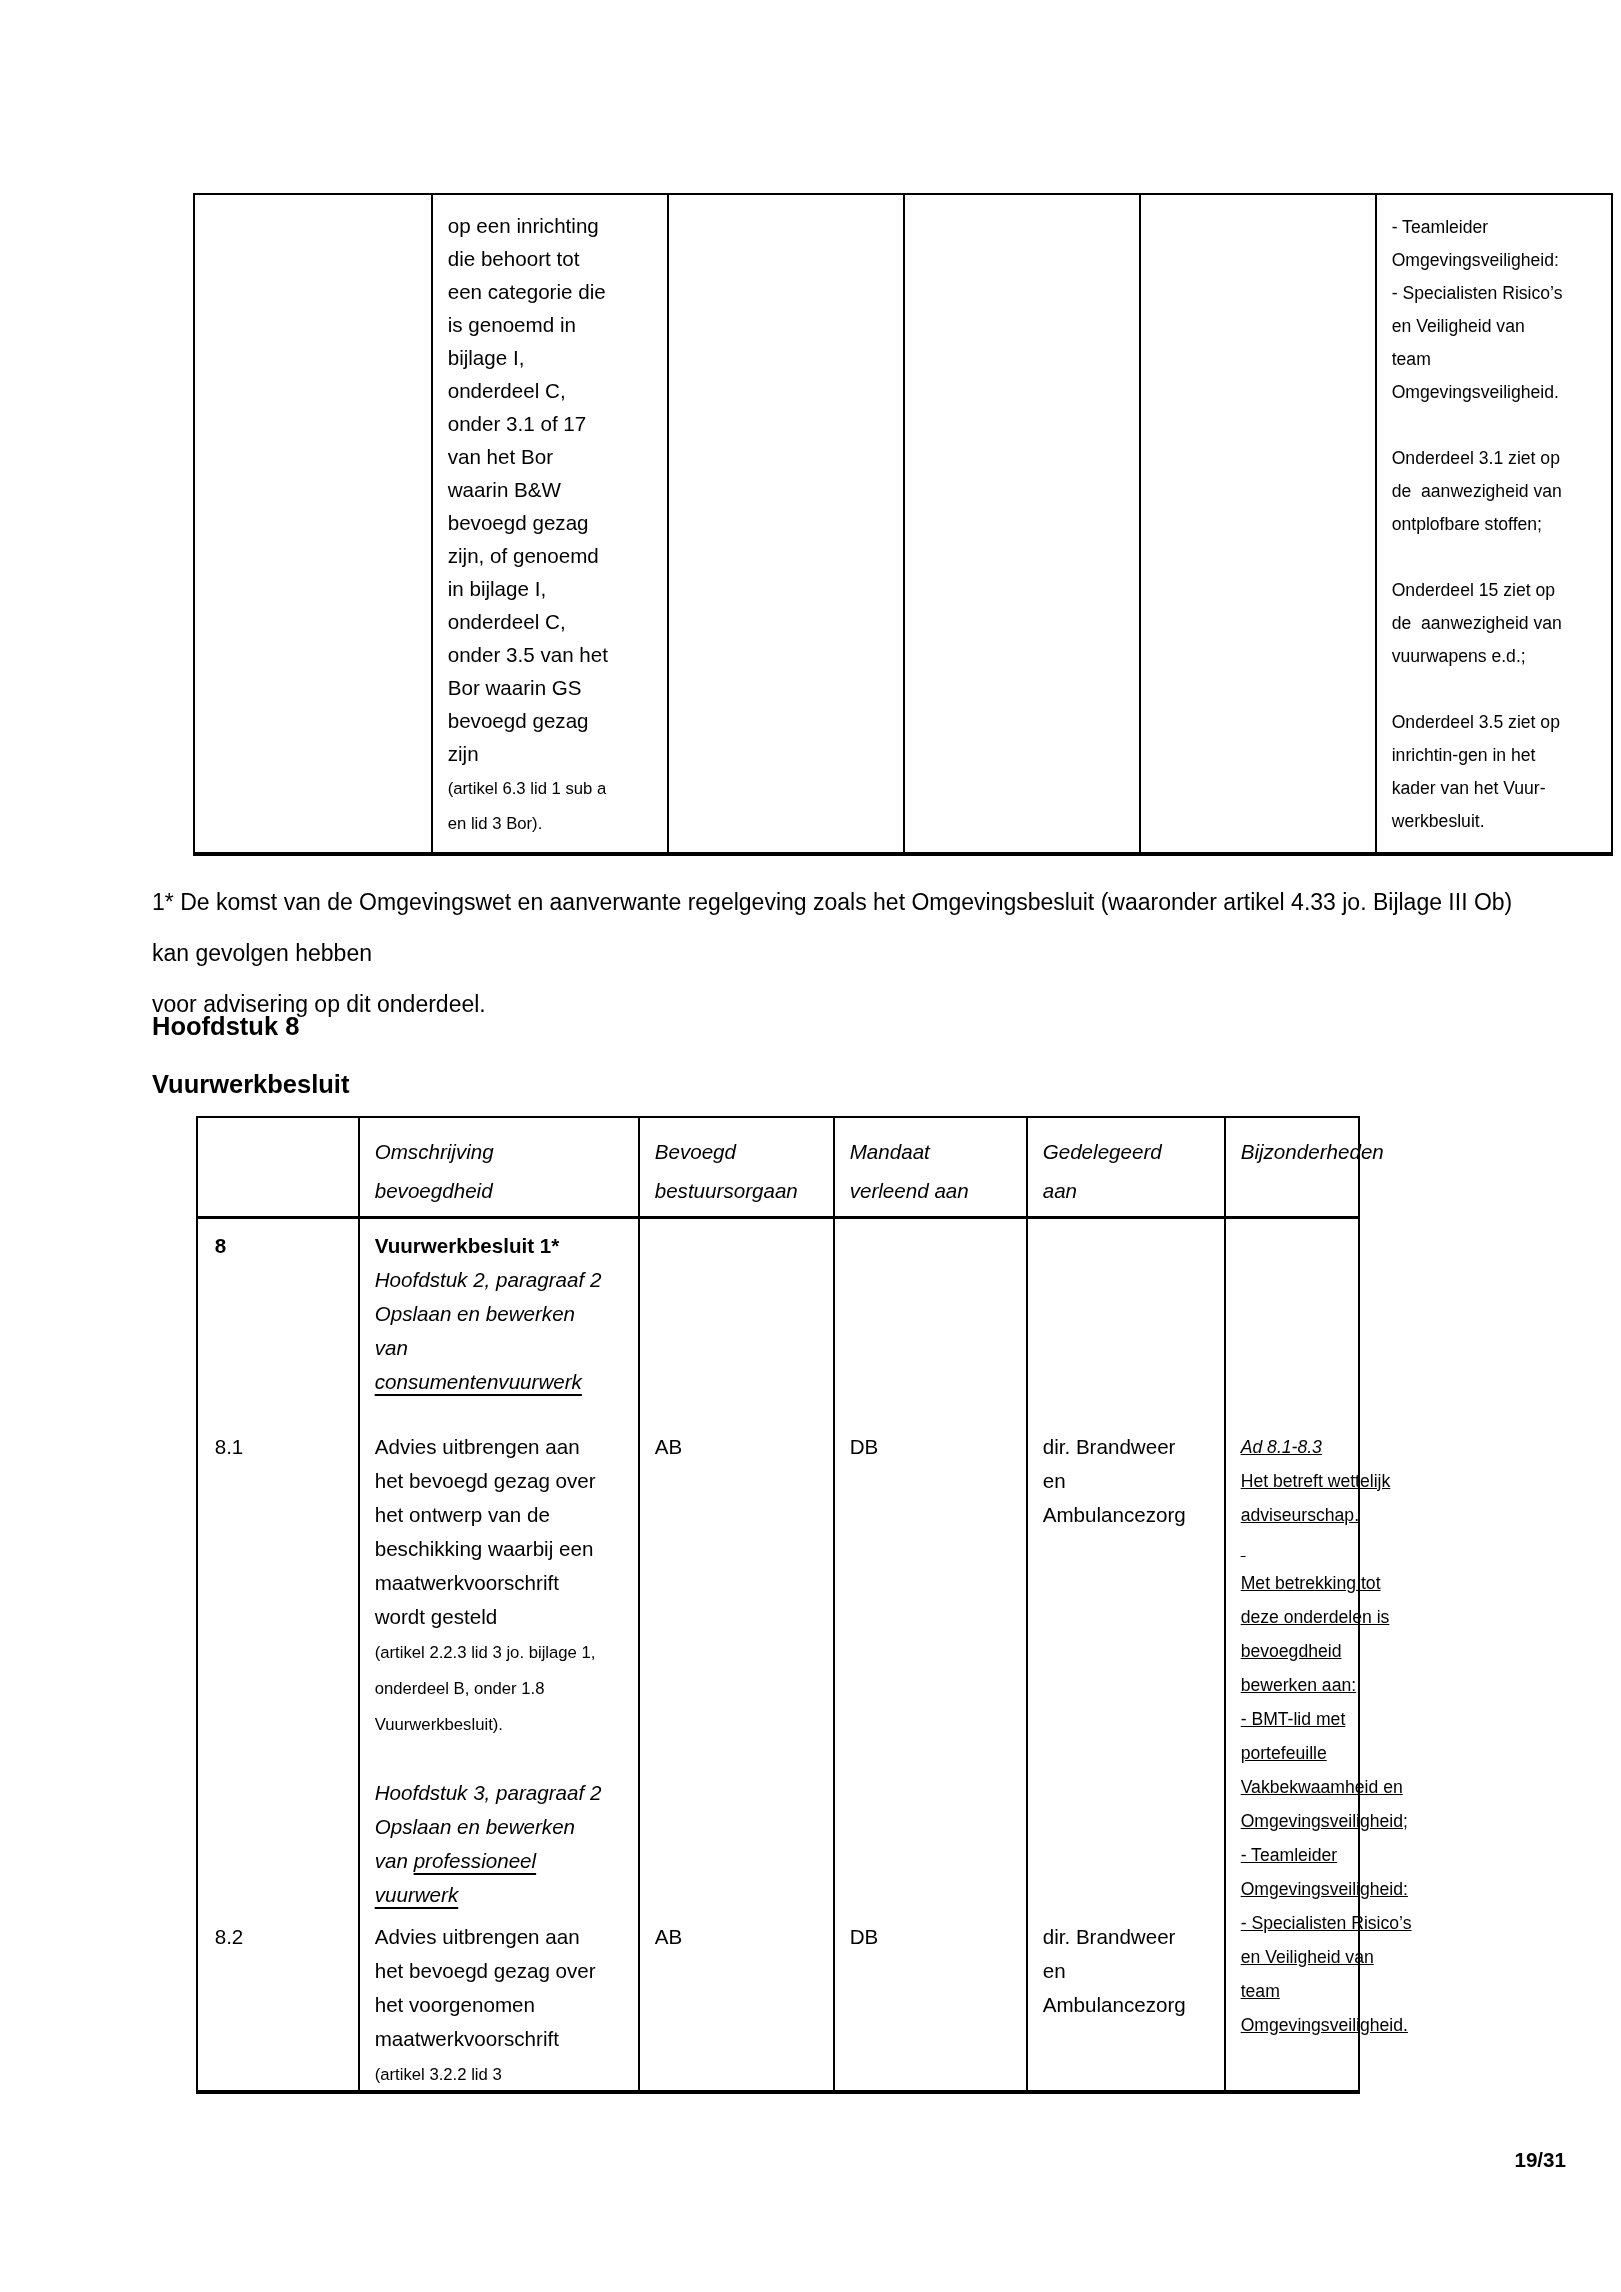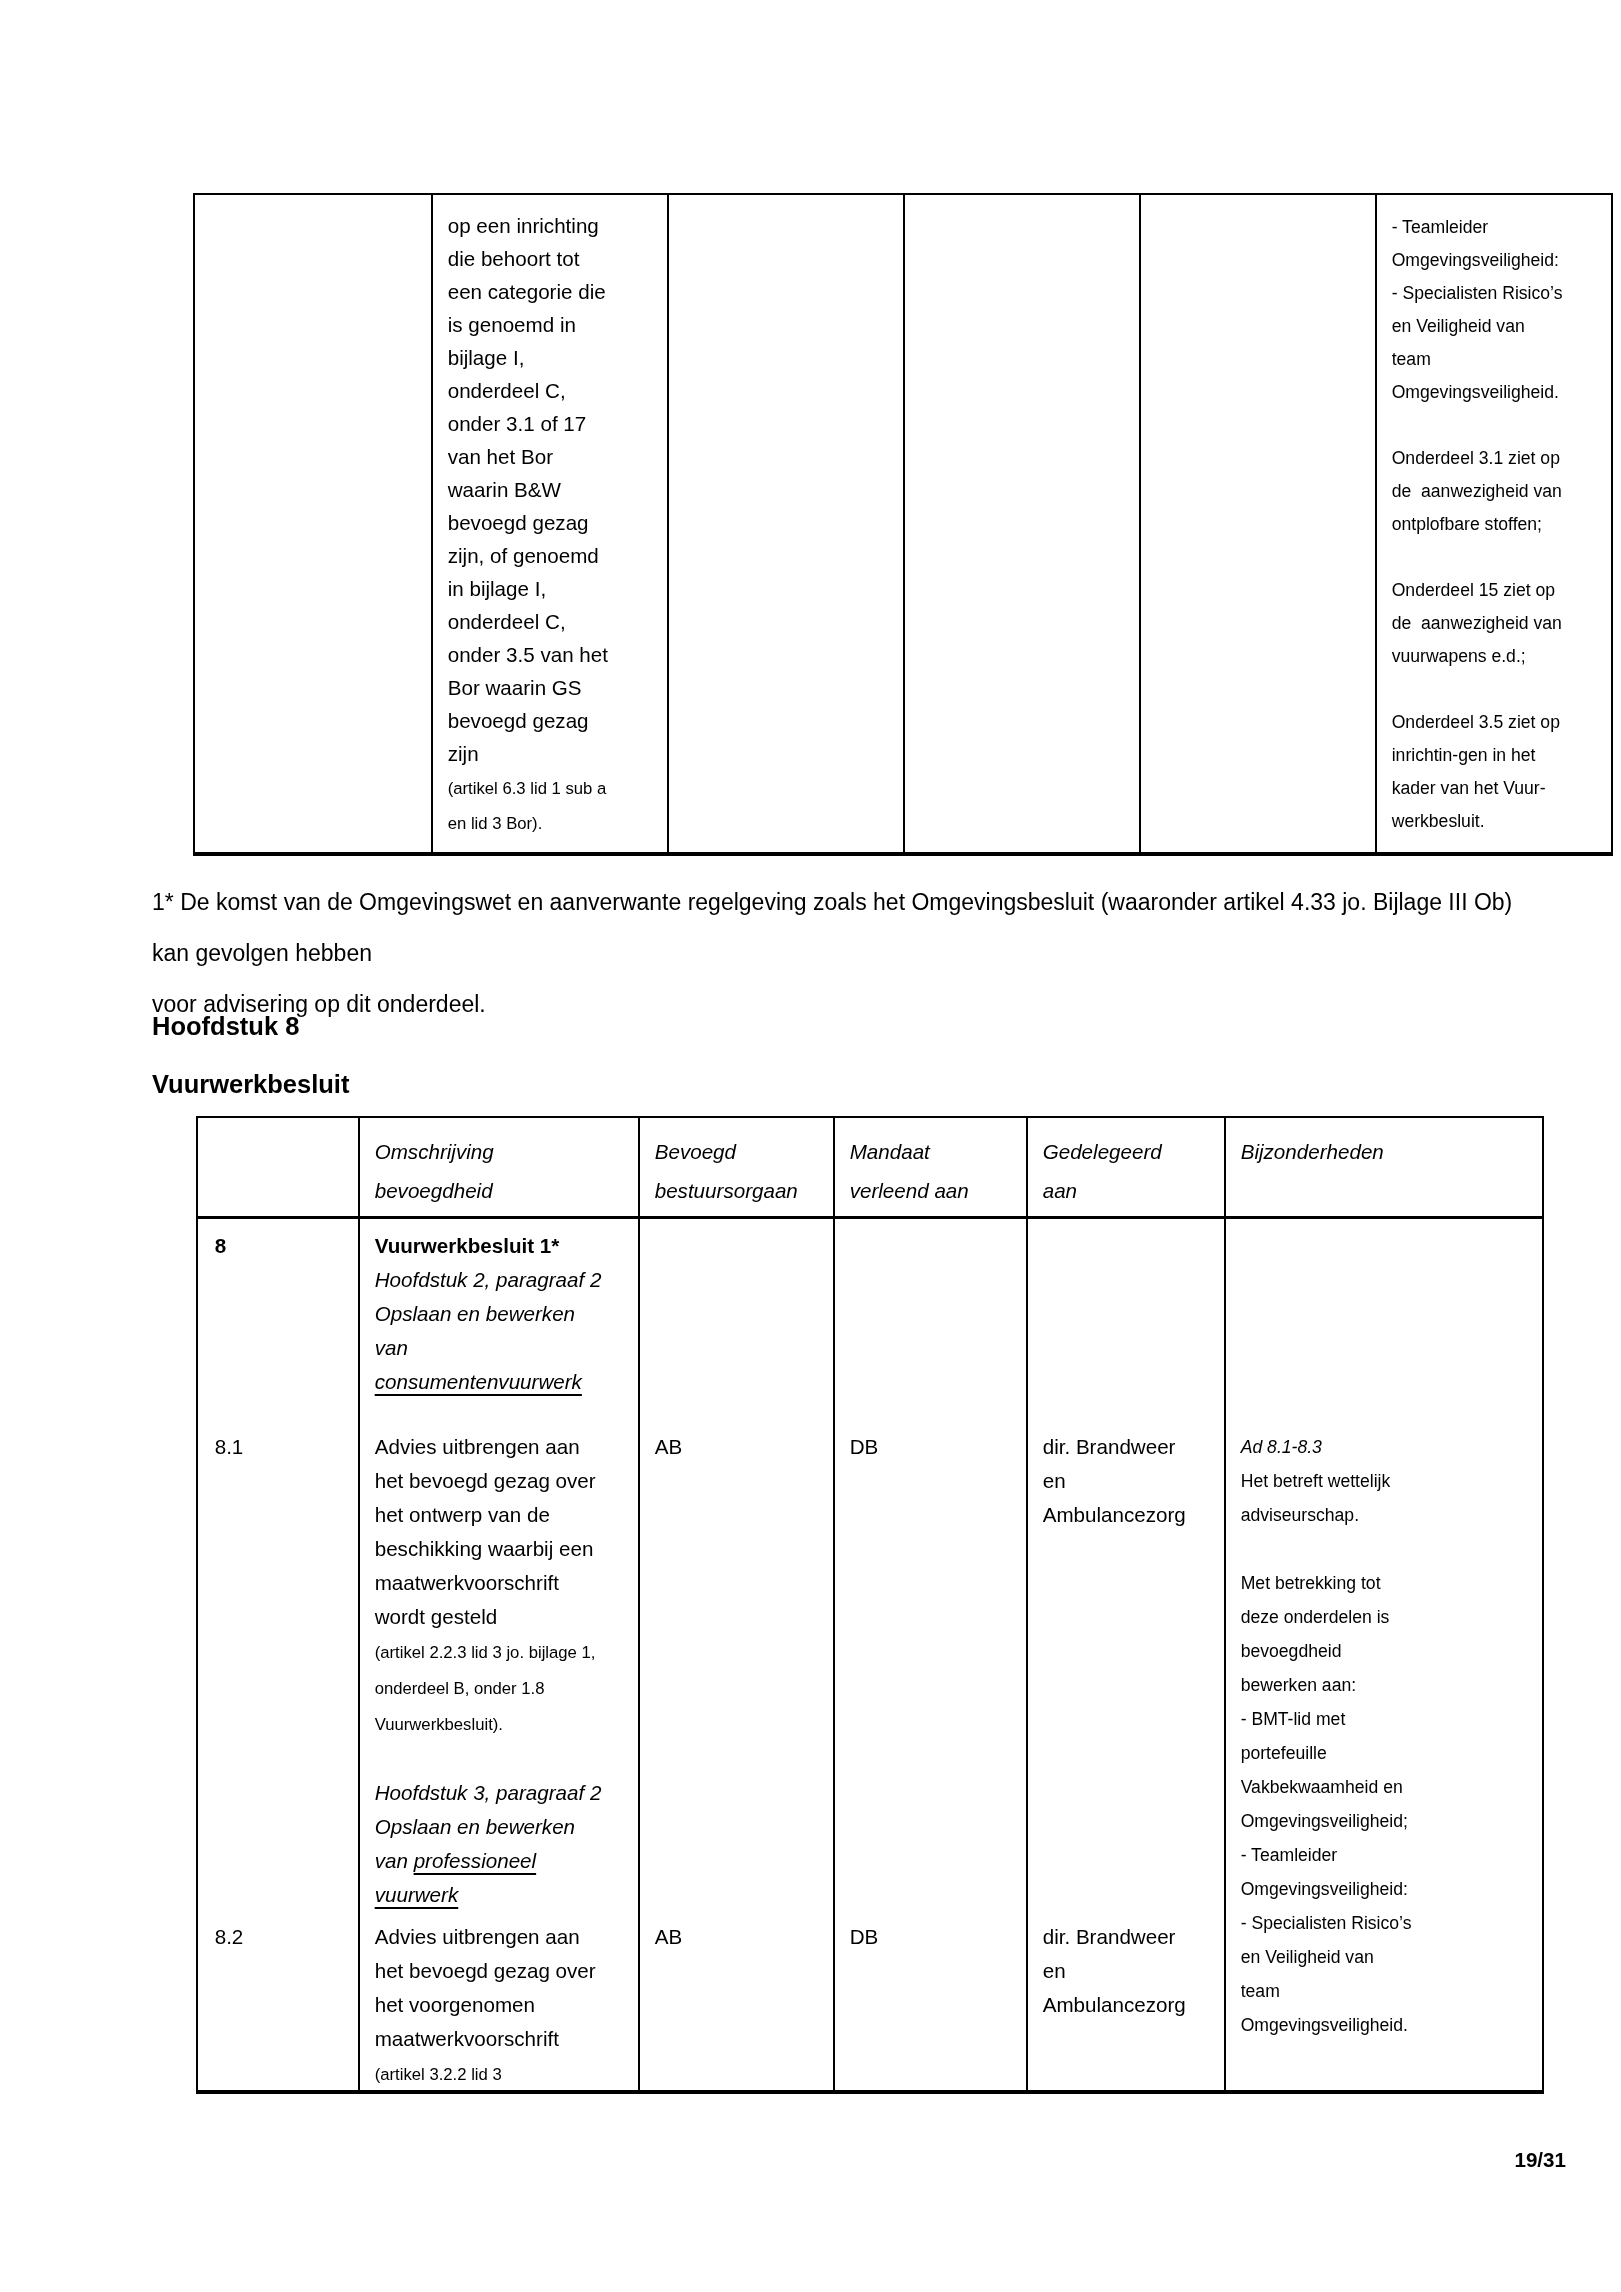--- a/index.html
+++ b/index.html
@@ -34,42 +34,42 @@
     position:absolute; left:152px; top:877px; width:1392px;
     font-size:23px; line-height:51px;
   }
 
   
   .h-chapter { position:absolute; left:152px; top:1012px; font-size:25.5px; font-weight:bold; }
   .h-section { position:absolute; left:152px; top:1070px; font-size:25.5px; font-weight:bold; }
 
   
   .tbl2 {
-    position:absolute; left:196px; top:1116px; width:1348px;
+    position:absolute; left:196px; top:1116px; width:1164px;
     border:2.9px solid #000; border-bottom-width:4.9px; background:#fff;
   }
   .thead {
     display:grid; grid-template-columns:160px 280px 195px 193px 198px 198px;
     border-bottom:3.9px solid #000;
   }
   .thead .c {
     border-left:2px solid #000; height:98px; padding:13.7px 7.8px 0 14.7px;
     font-size:20.6px; line-height:39px; font-style:italic;
   }
   .thead .c:first-child { border-left:none; }
   .tbody {
     display:grid; grid-template-columns:160px 280px 195px 193px 198px 198px;
     grid-template-rows:201px 490px 180px;
   }
   .tbody .c {
     border-left:2px solid #000; padding:9.8px 7.8px 0 14.7px;
     font-size:20.6px; line-height:34px; overflow:visible;
   }
   .tbody .c.c0 { border-left:none; padding-left:16.7px; }
-  .tbody .c.bij { font-size:17.6px; }
+  .tbody .c.bij { font-size:17.6px;text-decoration:underline; }
 
   
   .pagenum { position:absolute; top:2148px; right:55px; font-size:20.6px; font-weight:bold; }
 </style>
 </head>
 <body>
 
 <div class="page">
 
   <div class="tbl1">

